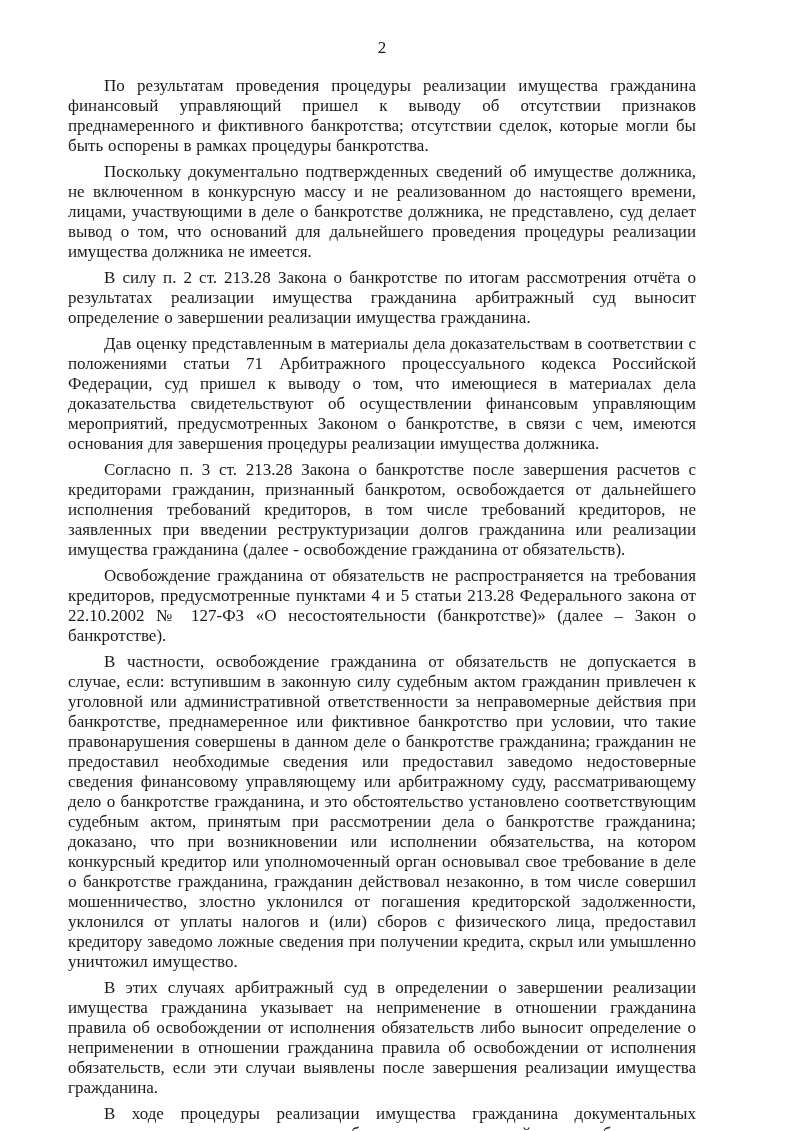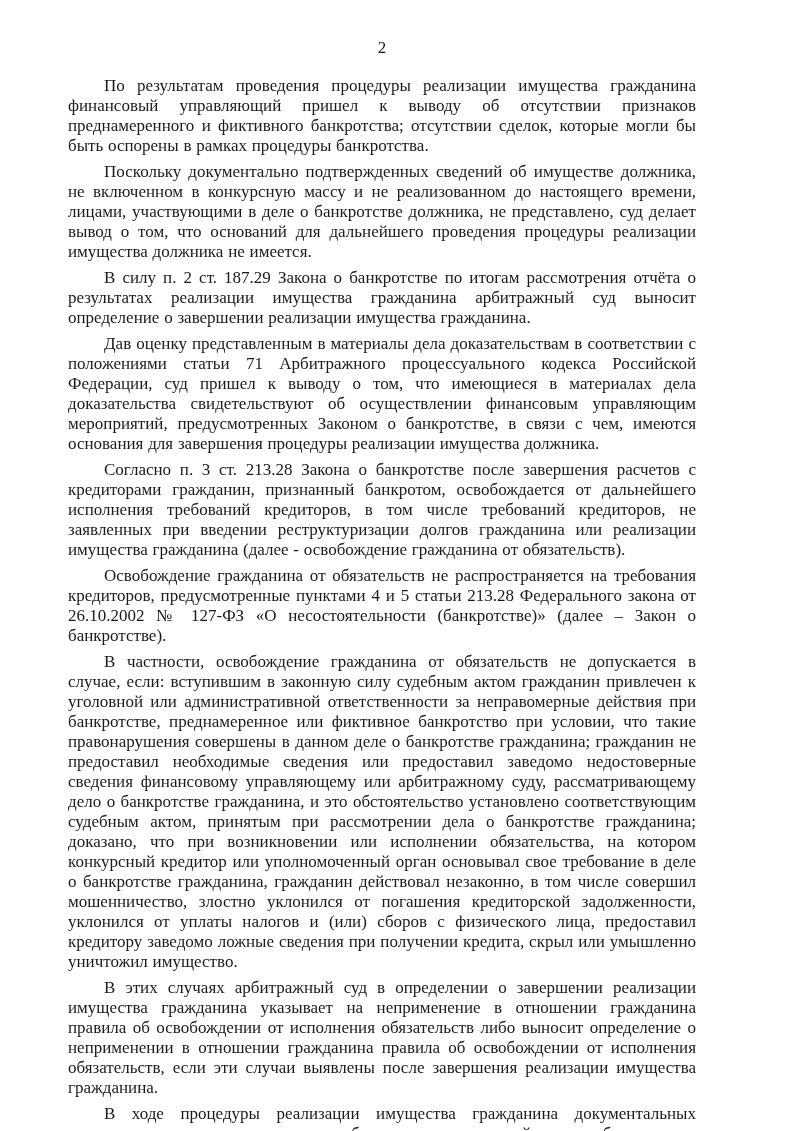--- a/index.html
+++ b/index.html
@@ -42,21 +42,21 @@
 </style>
 </head>
 <body>
 
 <div class="page">
   <div class="page-number">2</div>
 
   <div class="content">
     <p>По результатам проведения процедуры реализации имущества гражданина финансовый управляющий пришел к выводу об отсутствии признаков преднамеренного и фиктивного банкротства; отсутствии сделок, которые могли бы быть оспорены в рамках процедуры банкротства.</p>
     <p>Поскольку документально подтвержденных сведений об имуществе должника, не включенном в конкурсную массу и не реализованном до настоящего времени, лицами, участвующими в деле о банкротстве должника, не представлено, суд делает вывод о том, что оснований для дальнейшего проведения процедуры реализации имущества должника не имеется.</p>
-    <p>В силу п. 2 ст. 187.29 Закона о банкротстве по итогам рассмотрения отчёта о результатах реализации имущества гражданина арбитражный суд выносит определение о завершении реализации имущества гражданина.</p>
+    <p>В силу п. 2 ст. 213.28 Закона о банкротстве по итогам рассмотрения отчёта о результатах реализации имущества гражданина арбитражный суд выносит определение о завершении реализации имущества гражданина.</p>
     <p>Дав оценку представленным в материалы дела доказательствам в соответствии с положениями статьи 71 Арбитражного процессуального кодекса Российской Федерации, суд пришел к выводу о том, что имеющиеся в материалах дела доказательства свидетельствуют об осуществлении финансовым управляющим мероприятий, предусмотренных Законом о банкротстве, в связи с чем, имеются основания для завершения процедуры реализации имущества должника.</p>
     <p>Согласно п. 3 ст. 213.28 Закона о банкротстве после завершения расчетов с кредиторами гражданин, признанный банкротом, освобождается от дальнейшего исполнения требований кредиторов, в том числе требований кредиторов, не заявленных при введении реструктуризации долгов гражданина или реализации имущества гражданина (далее - освобождение гражданина от обязательств).</p>
-    <p>Освобождение гражданина от обязательств не распространяется на требования кредиторов, предусмотренные пунктами 4 и 5 статьи 213.28 Федерального закона от 26.10.2002 № 127-ФЗ «О несостоятельности (банкротстве)» (далее – Закон о банкротстве).</p>
+    <p>Освобождение гражданина от обязательств не распространяется на требования кредиторов, предусмотренные пунктами 4 и 5 статьи 213.28 Федерального закона от 22.10.2002 № 127-ФЗ «О несостоятельности (банкротстве)» (далее – Закон о банкротстве).</p>
     <p>В частности, освобождение гражданина от обязательств не допускается в случае, если: вступившим в законную силу судебным актом гражданин привлечен к уголовной или административной ответственности за неправомерные действия при банкротстве, преднамеренное или фиктивное банкротство при условии, что такие правонарушения совершены в данном деле о банкротстве гражданина; гражданин не предоставил необходимые сведения или предоставил заведомо недостоверные сведения финансовому управляющему или арбитражному суду, рассматривающему дело о банкротстве гражданина, и это обстоятельство установлено соответствующим судебным актом, принятым при рассмотрении дела о банкротстве гражданина; доказано, что при возникновении или исполнении обязательства, на котором конкурсный кредитор или уполномоченный орган основывал свое требование в деле о банкротстве гражданина, гражданин действовал незаконно, в том числе совершил мошенничество, злостно уклонился от погашения кредиторской задолженности, уклонился от уплаты налогов и (или) сборов с физического лица, предоставил кредитору заведомо ложные сведения при получении кредита, скрыл или умышленно уничтожил имущество.</p>
     <p>В этих случаях арбитражный суд в определении о завершении реализации имущества гражданина указывает на неприменение в отношении гражданина правила об освобождении от исполнения обязательств либо выносит определение о неприменении в отношении гражданина правила об освобождении от исполнения обязательств, если эти случаи выявлены после завершения реализации имущества гражданина.</p>
     <p>В ходе процедуры реализации имущества гражданина документальных участвующими, свидетельствующих об отсутствии оснований для освобождения от исполнения обязательств, в материалы дела не представлено.</p>
   </div>
 </div>
 
 </body></html>

